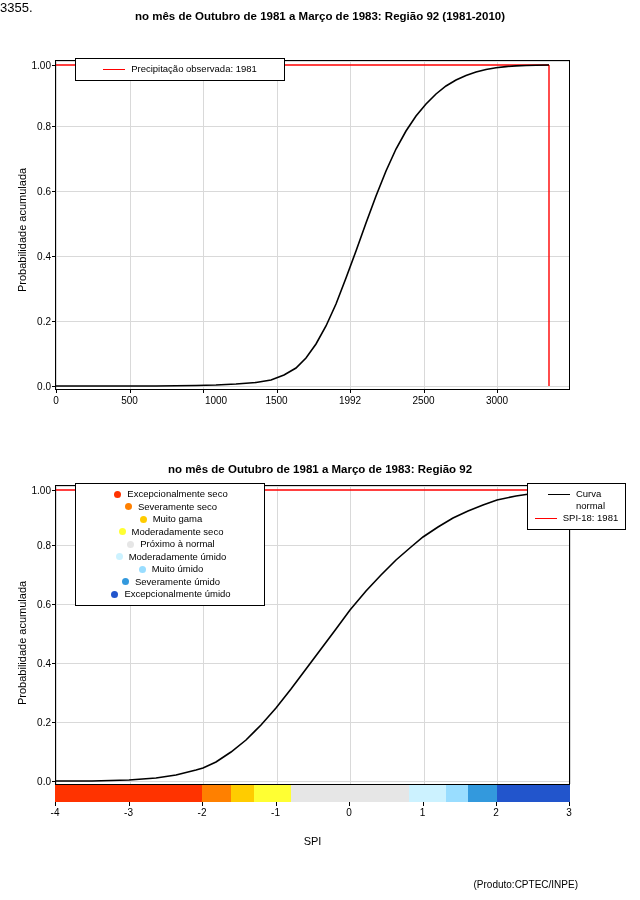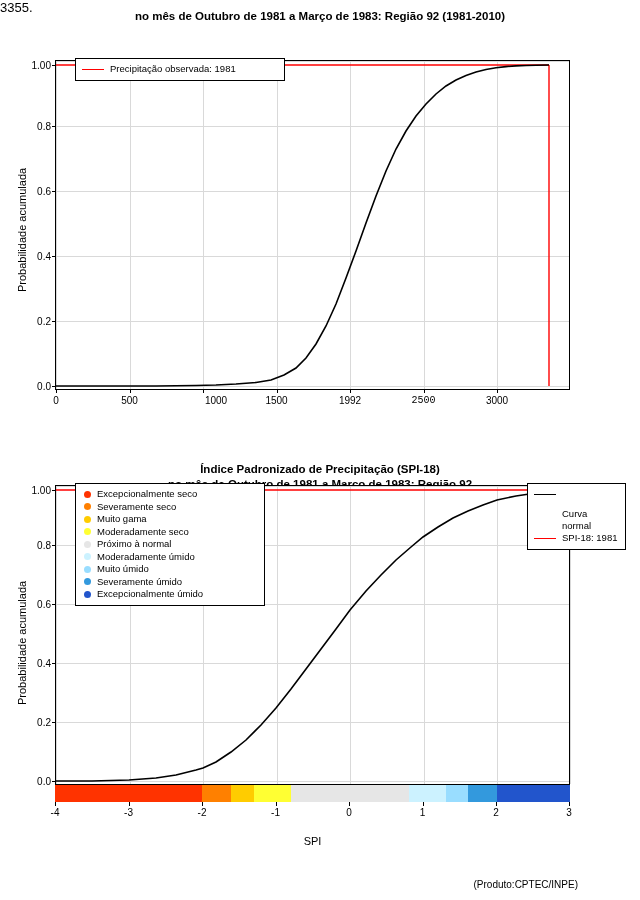--- a/index.html
+++ b/index.html
@@ -120,20 +120,21 @@
     border: 1px solid #000000;
     box-sizing: border-box;
     padding: 4px 6px;
   }
   .legend-row {
     display: flex;
     align-items: center;
     font-size: 9.5px;
     line-height: 12.5px;
     white-space: nowrap;
+    justify-content: center;
   }
   .legend-swatch-line {
     width: 22px;
     height: 0;
     border-top: 1.6px solid #000;
     margin-right: 6px;
     flex: 0 0 auto;
   }
   .legend-dot {
     width: 7px;
@@ -230,21 +231,21 @@
     <div class="xtick-label" style="left:0px;">0</div>
     <div class="tickmark-x" style="left:73.5px;"></div>
     <div class="xtick-label" style="left:73.5px;">500</div>
     <div class="tickmark-x" style="left:147px;"></div>
     <div class="xtick-label" style="left:160px;">1000</div>
     <div class="tickmark-x" style="left:220.5px;"></div>
     <div class="xtick-label" style="left:220.5px;">1500</div>
     <div class="tickmark-x" style="left:294px;"></div>
     <div class="xtick-label" style="left:294px;">1992</div>
     <div class="tickmark-x" style="left:367.5px;"></div>
-    <div class="xtick-label" style="left:367.5px;font-family:Liberation Mono, monospace;">2500</div>
+    <div class="xtick-label" style="left:367.5px;">2500</div>
     <div class="tickmark-x" style="left:441px;"></div>
     <div class="xtick-label" style="left:441px;">3000</div>
 
     <svg class="curve" width="515" height="330" viewBox="0 0 515 330">
 
       <line x1="0" y1="4" x2="493" y2="4" stroke="#ff0000" stroke-width="1.4"></line>
 
       <line x1="493" y1="4" x2="493" y2="325" stroke="#ff0000" stroke-width="1.4"></line>
 
       <path d="M0,325 L100,325 L140,324.5 L160,324 L180,323 L200,321.5 L215,319 L228,314 L240,307 L250,297 L260,283 L270,265 L280,243 L290,217 L300,190 L310,162 L320,135 L330,110 L340,88 L350,70 L360,55 L370,43 L380,33 L390,25 L400,19 L410,14.5 L420,11 L430,8.5 L440,6.8 L450,5.6 L460,4.9 L470,4.5 L480,4.2 L493,4" fill="none" stroke="#000000" stroke-width="1.6"></path>
@@ -258,21 +259,20 @@
       <span class="legend-swatch-line" style="border-top-color:#ff0000;"></span>
       <span>Precipitação observada: 1981</span>
     </div>
   </div>
 
 </div>
 
 <div class="panel" id="panel-bottom">
 
   <div class="title" id="title-bottom">
-    <div>Índice Padronizado de Precipitação (SPI-18)</div>
     <div>no mês de Outubro de 1981 a Março de 1983: Região 92</div>
   </div>
 
   <div class="axis-label-y" style="left:16px; top:255px;">Probabilidade acumulada</div>
 
   <div class="plotbox" id="plot-bottom">
 
     <div class="gridline-h" style="top:0px;"></div>
     <div class="gridline-h" style="top:59px;"></div>
     <div class="gridline-h" style="top:118px;"></div>
@@ -379,21 +379,21 @@
     <div class="legend-row">
       <span class="legend-dot" style="background:#2255cc;"></span>
       <span>Excepcionalmente úmido</span>
     </div>
   </div>
 
   <div class="legend" id="legend-right">
     <div class="legend-row legend-two-line">
       <span class="legend-swatch-line" style="border-top-color:#000000;"></span>
       <span>
-        <span style="display:block;margin-top:20px;">Curva</span>
+        <span style="display:block;">Curva</span>
         <span style="display:block;">normal</span>
       </span>
     </div>
     <div class="legend-row">
       <span class="legend-swatch-line" style="border-top-color:#ff0000;"></span>
       <span>SPI-18: 1981</span>
     </div>
   </div>
 
   <div id="product-note">(Produto:CPTEC/INPE)</div>

